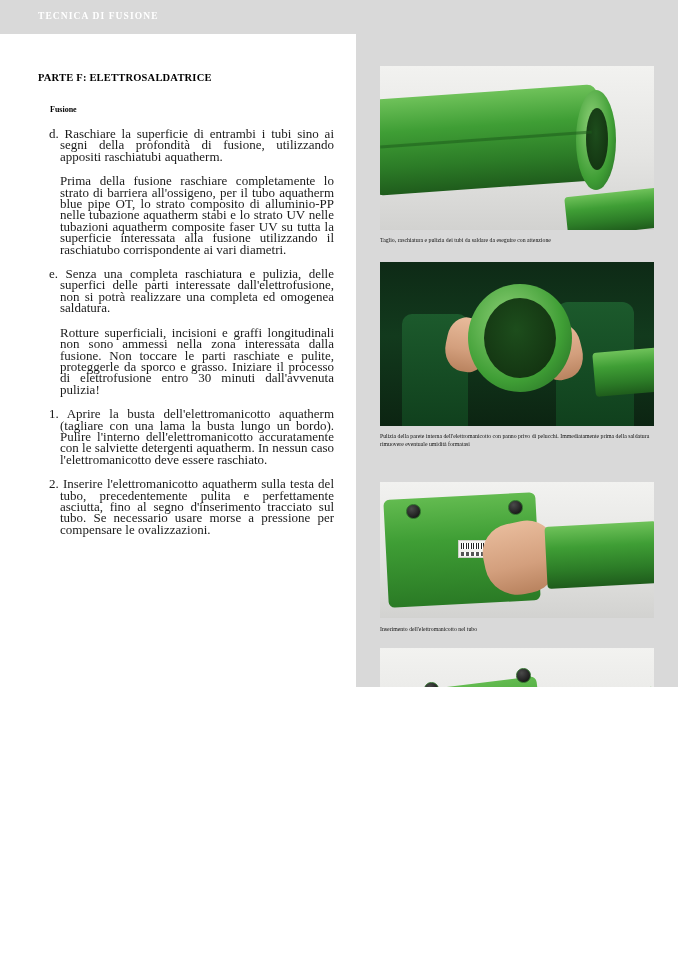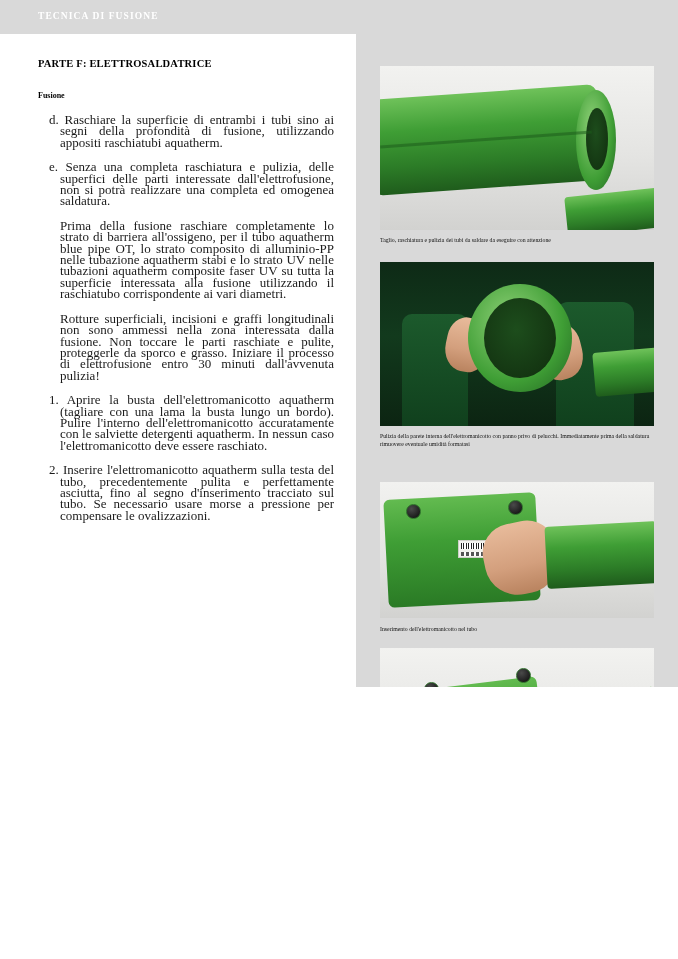--- a/index.html
+++ b/index.html
@@ -39,36 +39,36 @@
     left: 38px;
     font-size: 9.5px;
     letter-spacing: 1.1px;
     color: #ffffff;
     font-weight: bold;
     text-transform: uppercase;
   }
   
   .text-col {
     position: absolute;
-    top: 58px;
+    top: 72px;
     left: 38px;
     width: 296px;
   }
   .section-title {
     font-size: 10.5px;
     font-weight: bold;
     color: #000000;
     letter-spacing: 0.2px;
     margin: 0 0 22px 0;
   }
   .sub-title {
     font-size: 8px;
     font-weight: bold;
     color: #000;
-    margin: 0 0 14px 0;
+    margin: 0 0 14px 12px;
   }
   .para {
     font-size: 13px;
     line-height: 11.4px;
     color: #1a1a1a;
     text-align: justify;
     margin: 0 0 13px 0;
   }
   .indent-2 {
     padding-left: 22px;
@@ -178,22 +178,22 @@
 
   <div class="right-column"></div>
 
   <div class="header-band"></div>
   <div class="header-title">TECNICA DI FUSIONE</div>
 
   <div class="text-col">
     <div class="section-title">PARTE F: ELETTROSALDATRICE</div>
     <div class="sub-title">Fusione</div>
     <div class="para indent-2">d. Raschiare la superficie di entrambi i tubi sino ai segni della profondità di fusione, utilizzando appositi raschiatubi aquatherm.</div>
+    <div class="para indent-block">Prima della fusione raschiare completamente lo strato di barriera all'ossigeno, per il tubo aquatherm blue pipe OT, lo strato composito di alluminio-PP nelle tubazione aquatherm stabi e lo strato UV nelle tubazioni aquatherm composite faser UV su tutta la superficie interessata alla fusione utilizzando il raschiatubo corrispondente ai vari diametri.</div>
     <div class="para indent-2">e. Senza una completa raschiatura e pulizia, delle superfici delle parti interessate dall'elettrofusione, non si potrà realizzare una completa ed omogenea saldatura.</div>
-    <div class="para indent-block">Prima della fusione raschiare completamente lo strato di barriera all'ossigeno, per il tubo aquatherm blue pipe OT, lo strato composito di alluminio-PP nelle tubazione aquatherm stabi e lo strato UV nelle tubazioni aquatherm composite faser UV su tutta la superficie interessata alla fusione utilizzando il raschiatubo corrispondente ai vari diametri.</div>
     <div class="para indent-block">Rotture superficiali, incisioni e graffi longitudinali non sono ammessi nella zona interessata dalla fusione. Non toccare le parti raschiate e pulite, proteggerle da sporco e grasso. Iniziare il processo di elettrofusione entro 30 minuti dall'avvenuta pulizia!</div>
     <div class="para indent-2">1. Aprire la busta dell'elettromanicotto aquatherm (tagliare con una lama la busta lungo un bordo). Pulire l'interno dell'elettromanicotto accuratamente con le salviette detergenti aquatherm. In nessun caso l'elettromanicotto deve essere raschiato.</div>
     <div class="para indent-2">2. Inserire l'elettromanicotto aquatherm sulla testa del tubo, precedentemente pulita e perfettamente asciutta, fino al segno d'inserimento tracciato sul tubo. Se necessario usare morse a pressione per compensare le ovalizzazioni.</div>
   </div>
 
   <div class="photo" style="left:380px; top:66px; width:274px; height:164px;">
     <div class="bg-studio"></div>
     <div class="pipe" style="left:-10px; top:26px; width:230px; height:96px; transform:rotate(-4deg); border-radius:10px;"></div>
     <div class="pipe-end" style="left:196px; top:24px; width:40px; height:100px;"></div>
     <div class="pipe-bore" style="left:206px; top:42px; width:22px; height:62px;"></div>

